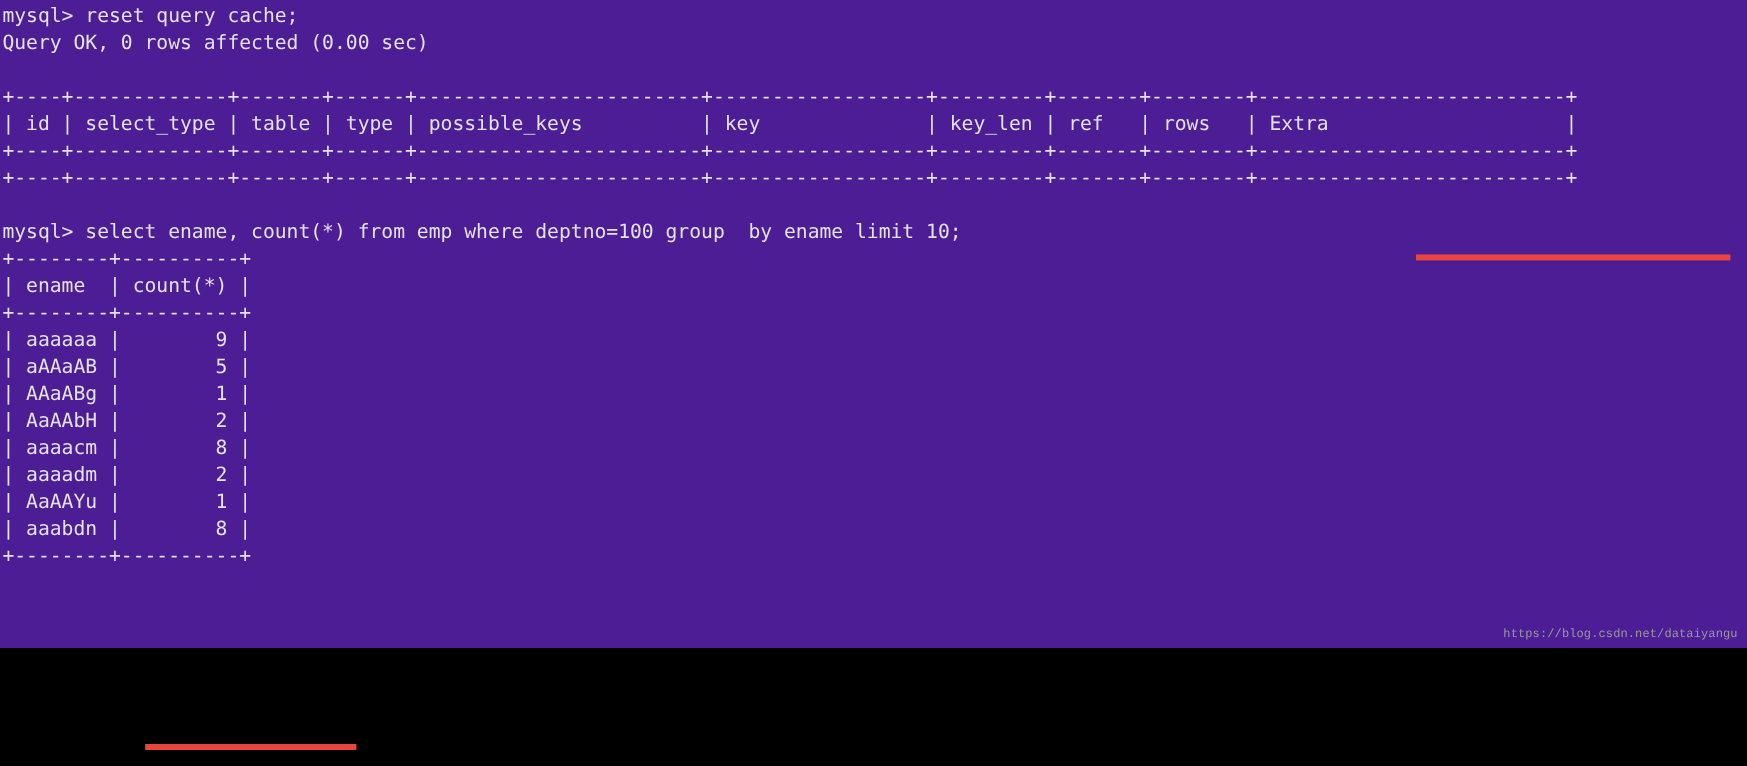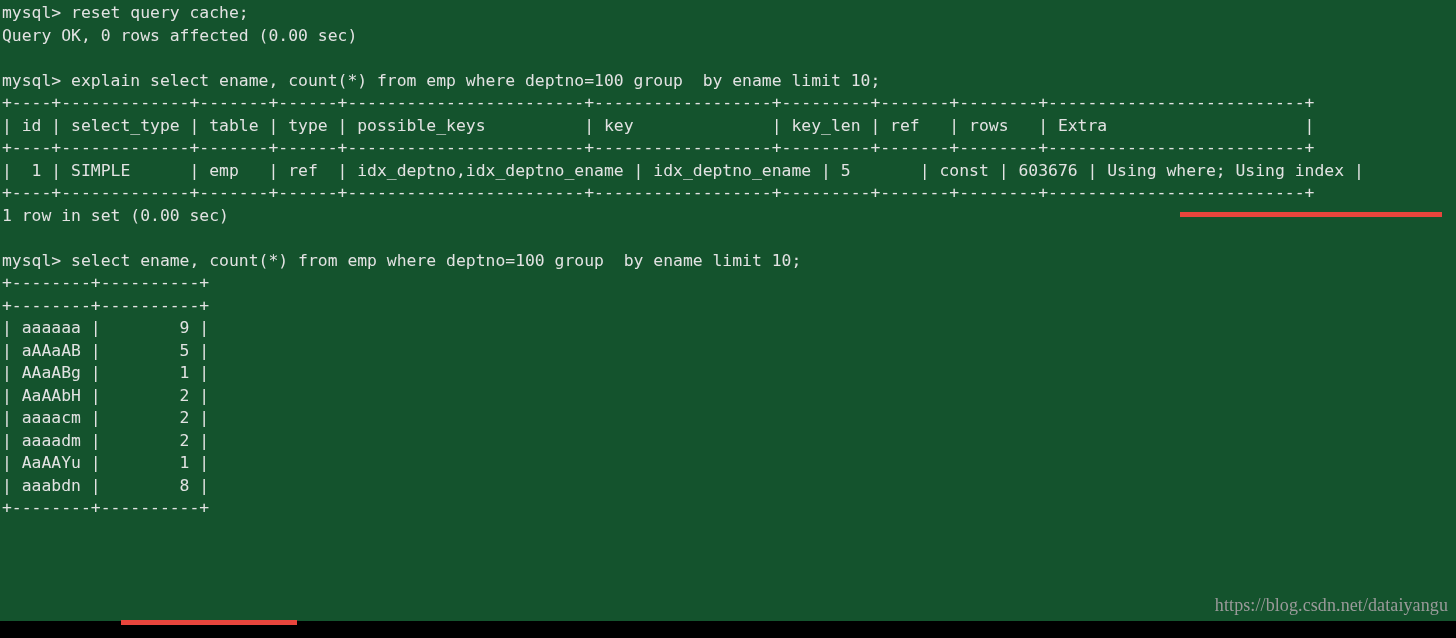--- a/index.html
+++ b/index.html
@@ -13,22 +13,22 @@
     height: 638px;
     overflow: hidden;
     position: relative;
     font-family: "DejaVu Sans Mono", monospace;
   }
   #terminal {
     position: absolute;
     left: 0;
     top: 0;
     width: 1456px;
-    height: 621px;
-    background: #14532d;
+    height: 540px;
+    background: #4c1d95;
     padding: 0;
     box-sizing: border-box;
   }
   .term-body {
     position: absolute;
     left: 2px;
     top: 2px;
     width: 1454px;
   }
   .line {
@@ -58,51 +58,49 @@
   }
   #underline-rowsset {
     left: 121px;
     top: 620px;
     width: 176px;
   }
   #watermark {
     position: absolute;
     right: 8px;
     bottom: 5px;
-    font-family: Liberation Serif, serif;
-    font-size: 18px;
+    font-family: Liberation Mono, monospace;
+    font-size: 10px;
     color: #9a9a9a;
     white-space: nowrap;
     letter-spacing: 0.1px;
   }
 </style>
 </head>
 <body>
 
 <div id="terminal">
   <div class="term-body">
     <div class="line">mysql&gt; reset query cache;</div>
     <div class="line">Query OK, 0 rows affected (0.00 sec)</div>
     <div class="line blank"></div>
-    <div class="line">mysql&gt; explain select ename, count(*) from emp where deptno=100 group  by ename limit 10;</div>
     <div class="line">+----+-------------+-------+------+------------------------+------------------+---------+-------+--------+--------------------------+</div>
     <div class="line">| id | select_type | table | type | possible_keys          | key              | key_len | ref   | rows   | Extra                    |</div>
     <div class="line">+----+-------------+-------+------+------------------------+------------------+---------+-------+--------+--------------------------+</div>
-    <div class="line">|  1 | SIMPLE      | emp   | ref  | idx_deptno,idx_deptno_ename | idx_deptno_ename | 5       | const | 603676 | Using where; Using index |</div>
     <div class="line">+----+-------------+-------+------+------------------------+------------------+---------+-------+--------+--------------------------+</div>
-    <div class="line">1 row in set (0.00 sec)</div>
     <div class="line blank"></div>
     <div class="line">mysql&gt; select ename, count(*) from emp where deptno=100 group  by ename limit 10;</div>
     <div class="line">+--------+----------+</div>
+    <div class="line">| ename  | count(*) |</div>
     <div class="line">+--------+----------+</div>
     <div class="line">| aaaaaa |        9 |</div>
     <div class="line">| aAAaAB |        5 |</div>
     <div class="line">| AAaABg |        1 |</div>
     <div class="line">| AaAAbH |        2 |</div>
-    <div class="line">| aaaacm |        2 |</div>
+    <div class="line">| aaaacm |        8 |</div>
     <div class="line">| aaaadm |        2 |</div>
     <div class="line">| AaAAYu |        1 |</div>
     <div class="line">| aaabdn |        8 |</div>
     <div class="line">+--------+----------+</div>
   </div>
 
   <div class="underline-red" id="underline-extra"></div>
   <div class="underline-red" id="underline-rowsset"></div>
 
   <div id="watermark">https://blog.csdn.net/dataiyangu</div>

